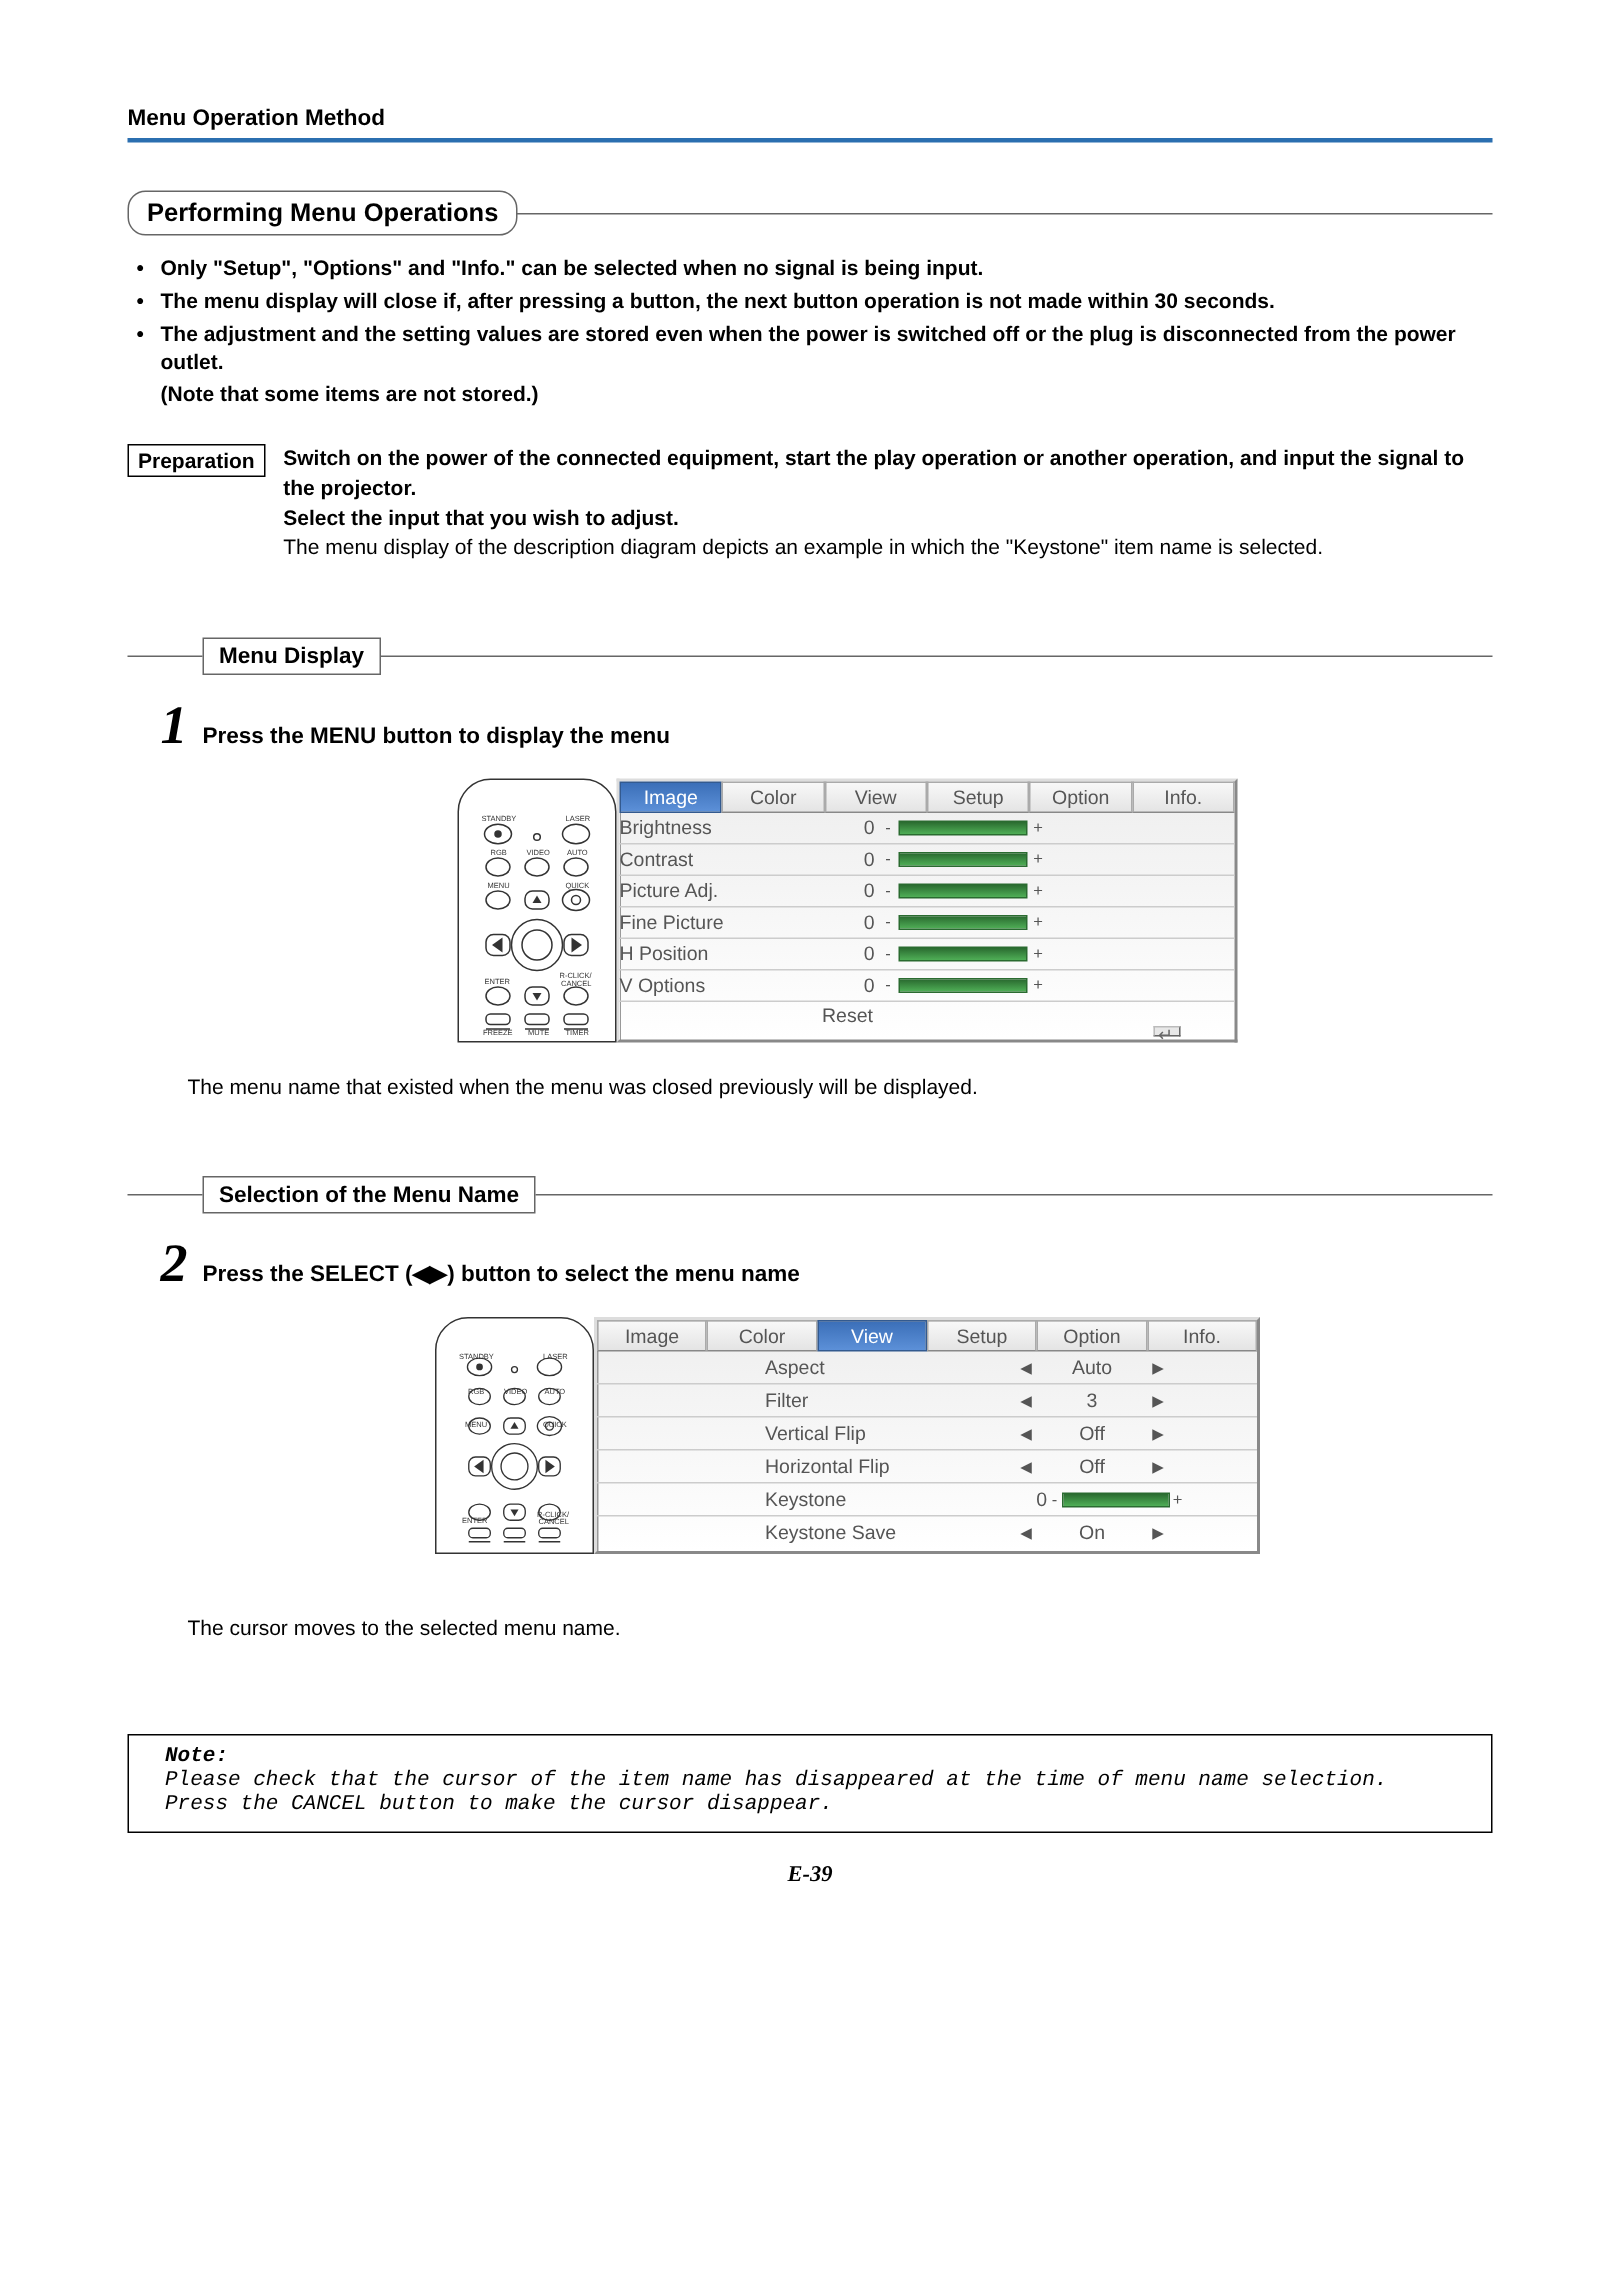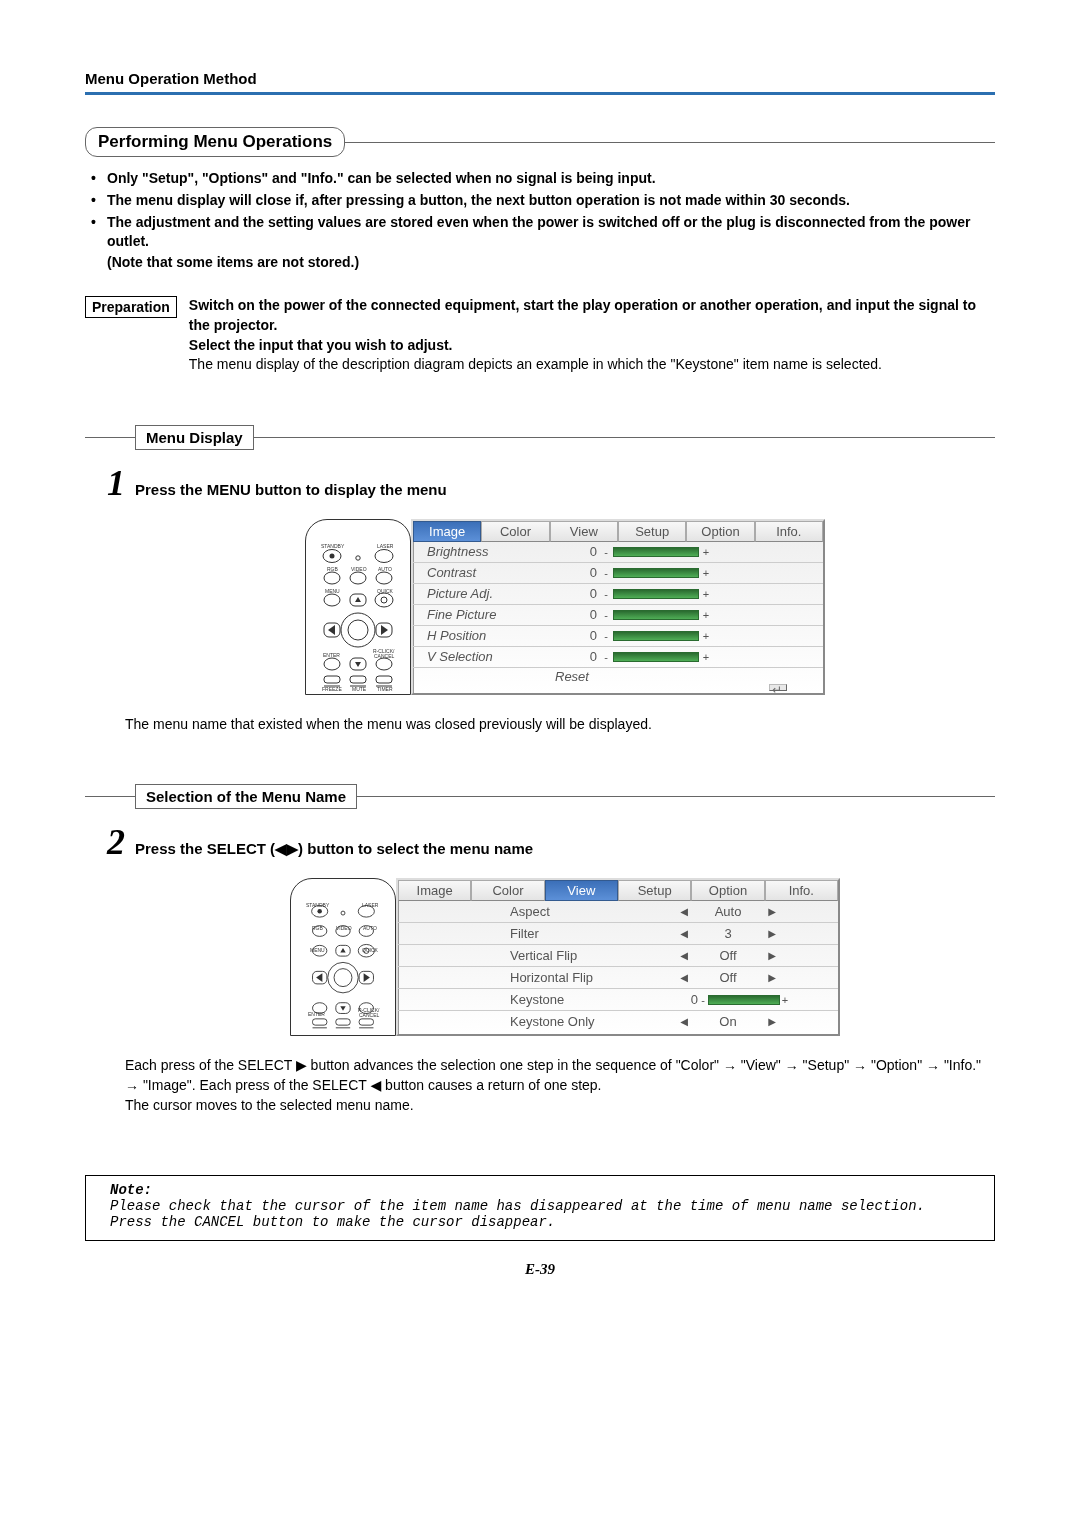--- a/index.html
+++ b/index.html
@@ -192,22 +192,20 @@
   .osd-row {
     display:flex;
     align-items:center;
     padding: 1px 0;
     border-bottom: 1px solid #ccc;
     height: 18px;
   }
   .osd-row:last-child { border-bottom:none; }
   .osd-label {
     width: 140px;
-    padding-left: 14px;
-    font-style: italic;
   }
   .osd-val {
     width: 30px;
     text-align:right;
     padding-right: 4px;
   }
   .osd-minus, .osd-plus {
     width: 10px;
     text-align:center;
     font-size:11px;
@@ -411,21 +409,21 @@
           <span class="osd-plus">+</span>
         </div>
         <div class="osd-row">
           <span class="osd-label">H Position</span>
           <span class="osd-val">0</span>
           <span class="osd-minus">-</span>
           <span class="osd-bar"></span>
           <span class="osd-plus">+</span>
         </div>
         <div class="osd-row">
-          <span class="osd-label">V Selection</span>
+          <span class="osd-label">V Options</span>
           <span class="osd-val">0</span>
           <span class="osd-minus">-</span>
           <span class="osd-bar"></span>
           <span class="osd-plus">+</span>
         </div>
         <div class="osd-row osd-reset-row">
           <span class="osd-label">Reset</span>
           <span class="osd-enter-icon"></span>
         </div>
       </div>
@@ -525,31 +523,31 @@
           <span class="tri">▶</span>
         </div>
         <div class="osd-row">
           <span class="osd-label2">Keystone</span>
           <span style="width:28px;text-align:right">0</span>
           <span class="osd-minus">-</span>
           <span class="osd-bar2"></span>
           <span class="osd-plus">+</span>
         </div>
         <div class="osd-row">
-          <span class="osd-label2">Keystone Only</span>
+          <span class="osd-label2">Keystone Save</span>
           <span class="tri">◀</span>
           <span class="dispval">On</span>
           <span class="tri">▶</span>
         </div>
       </div>
     </div>
   </div>
 
   <div class="post-text">
-    <span>Each press of the SELECT ▶ button advances the selection one step in the sequence of "Color" → "View" → "Setup" → "Option"  → "Info." → "Image". Each press of the SELECT ◀ button causes a return of one step.</span><br>
+    <br>
     <span>The cursor moves to the selected menu name.</span>
   </div>
 
   <div class="note-box">
     <div class="note-title">Note:</div>
     <div class="note-line">Please check that the cursor of the item name has disappeared at the time of menu name selection.</div>
     <div class="note-line">Press the CANCEL button to make the cursor disappear.</div>
   </div>
 
   <div class="page-num">E-39</div>

